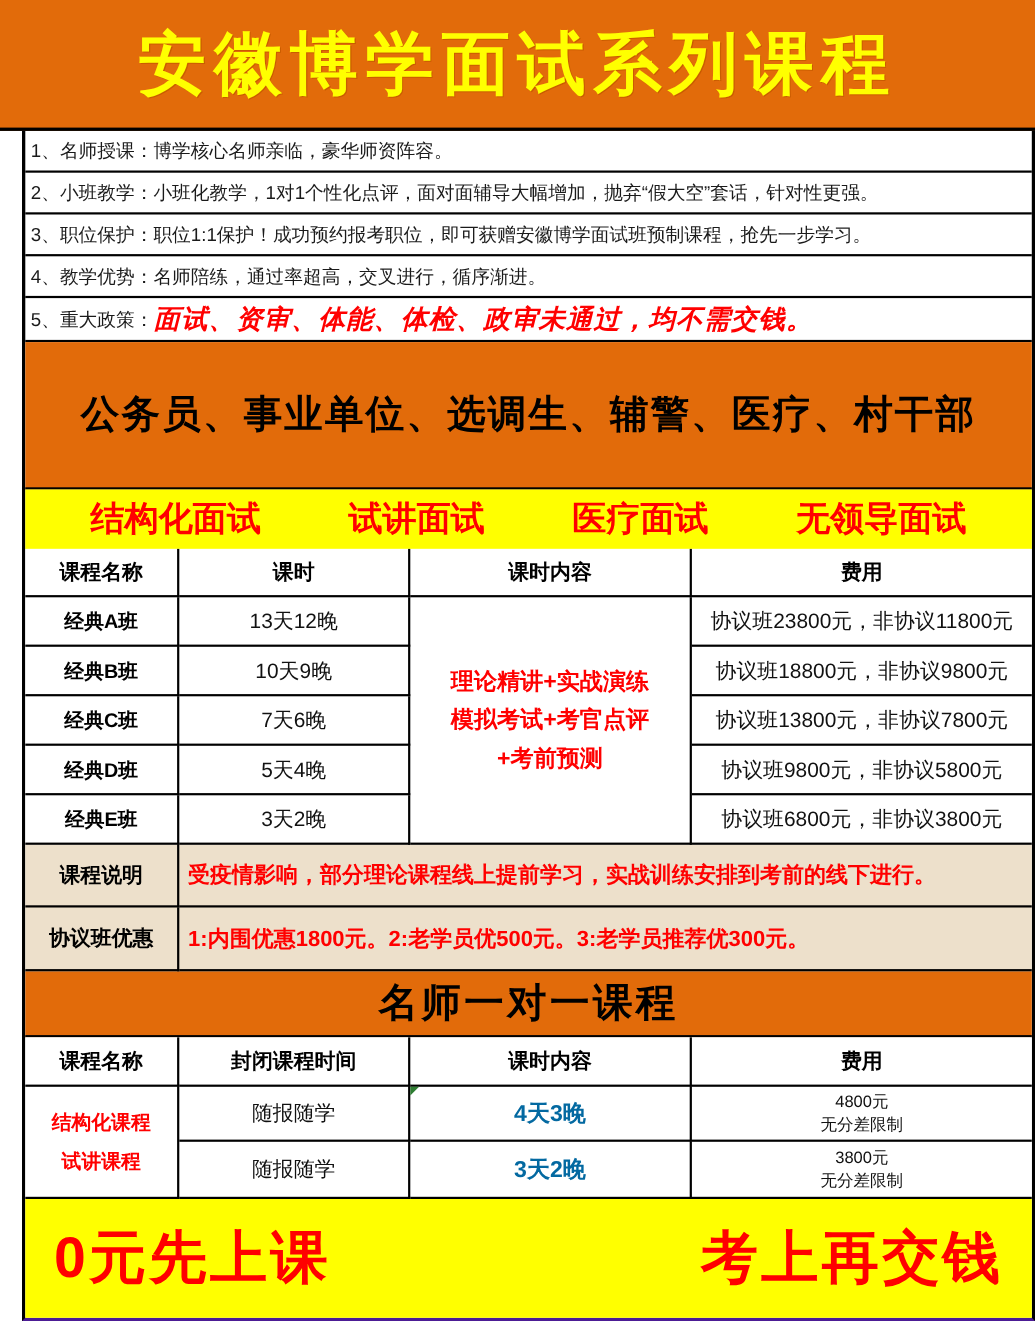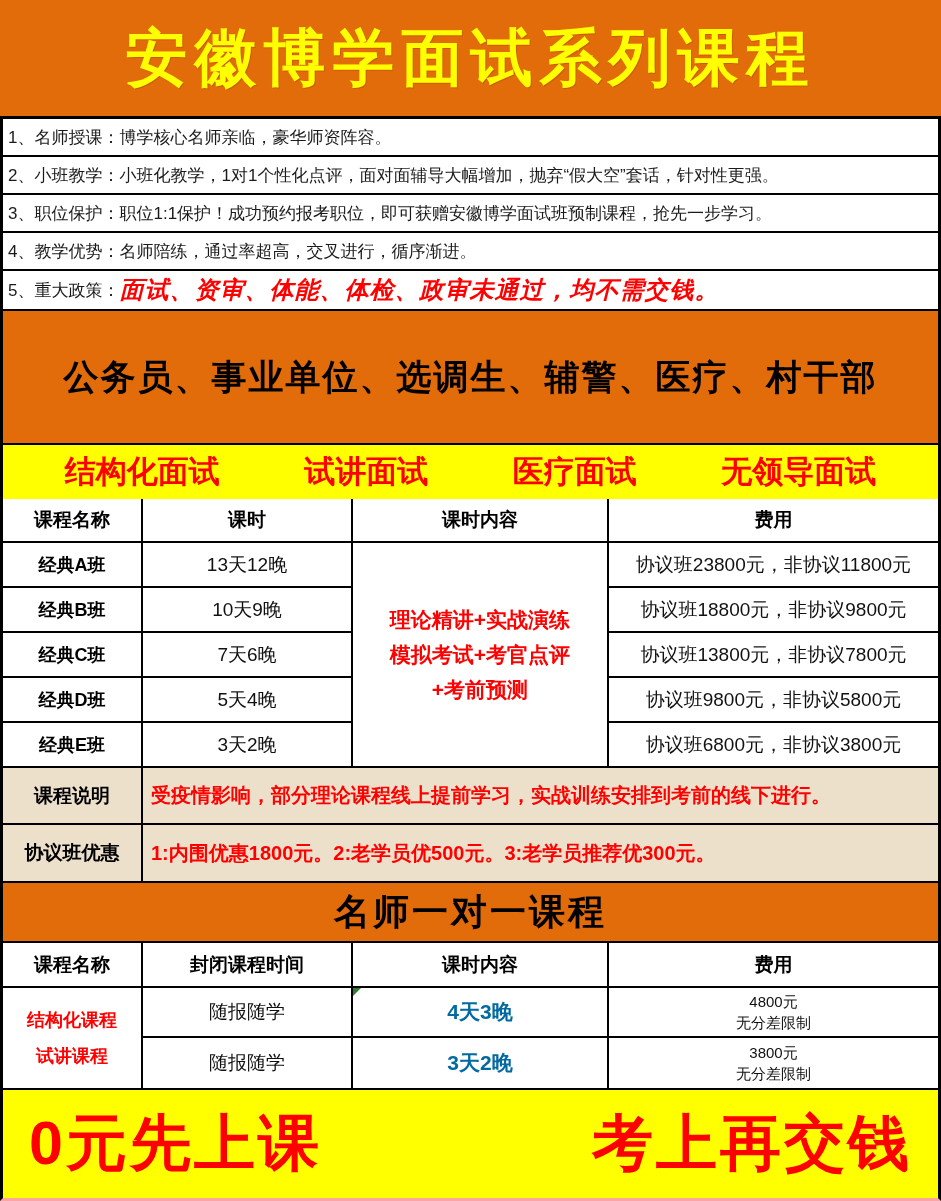--- a/index.html
+++ b/index.html
@@ -19,21 +19,21 @@
   }
   .title-banner .title-text {
     color:#FFFF00; font-size:62px; font-weight:700; letter-spacing:7px;
     text-shadow:1px 1px 0 #c95c00;
     white-space:nowrap;
   }
 
   
   .framed {
     height:1082px;
-    border-left:3px solid #000; border-right:3px solid #000; border-bottom:3px solid #fca5a5;
+    border-left:3px solid #000; border-right:3px solid #000; border-bottom:3px solid #4c1d95;margin-left:20px;
   }
 
   
   .point-row {
     height:38px; border-bottom:2px solid #000;
     display:flex; align-items:center; padding-left:5px;
     font-size:17px; color:#1a1a1a; white-space:nowrap;
   }
   .point-row .pt-label { font-weight:400; }
   .point-row .hl-red { color:#FF0000; font-weight:700; font-size:19px; }
@@ -115,21 +115,21 @@
     display:flex; align-items:center; justify-content:center;
   }
   .oneonone-banner .b2-text { color:#000; font-weight:900; font-size:36px; letter-spacing:3px; }
 
   
   .bottom-banner {
     height:108px; background:#FFFF00;
     display:flex; align-items:center; justify-content:space-between; padding:0 26px;
   }
   .bottom-banner .big-red {
-    color:#FF0000; font-weight:900; font-size:61px; letter-spacing:3px; white-space:nowrap;
+    color:#FF0000; font-weight:900; font-size:52px; letter-spacing:3px; white-space:nowrap;
   }
 </style>
 </head>
 <body>
 
 <div class="poster">
 
   <div class="title-banner">
     <div class="title-text">安徽博学面试系列课程</div>
   </div>

